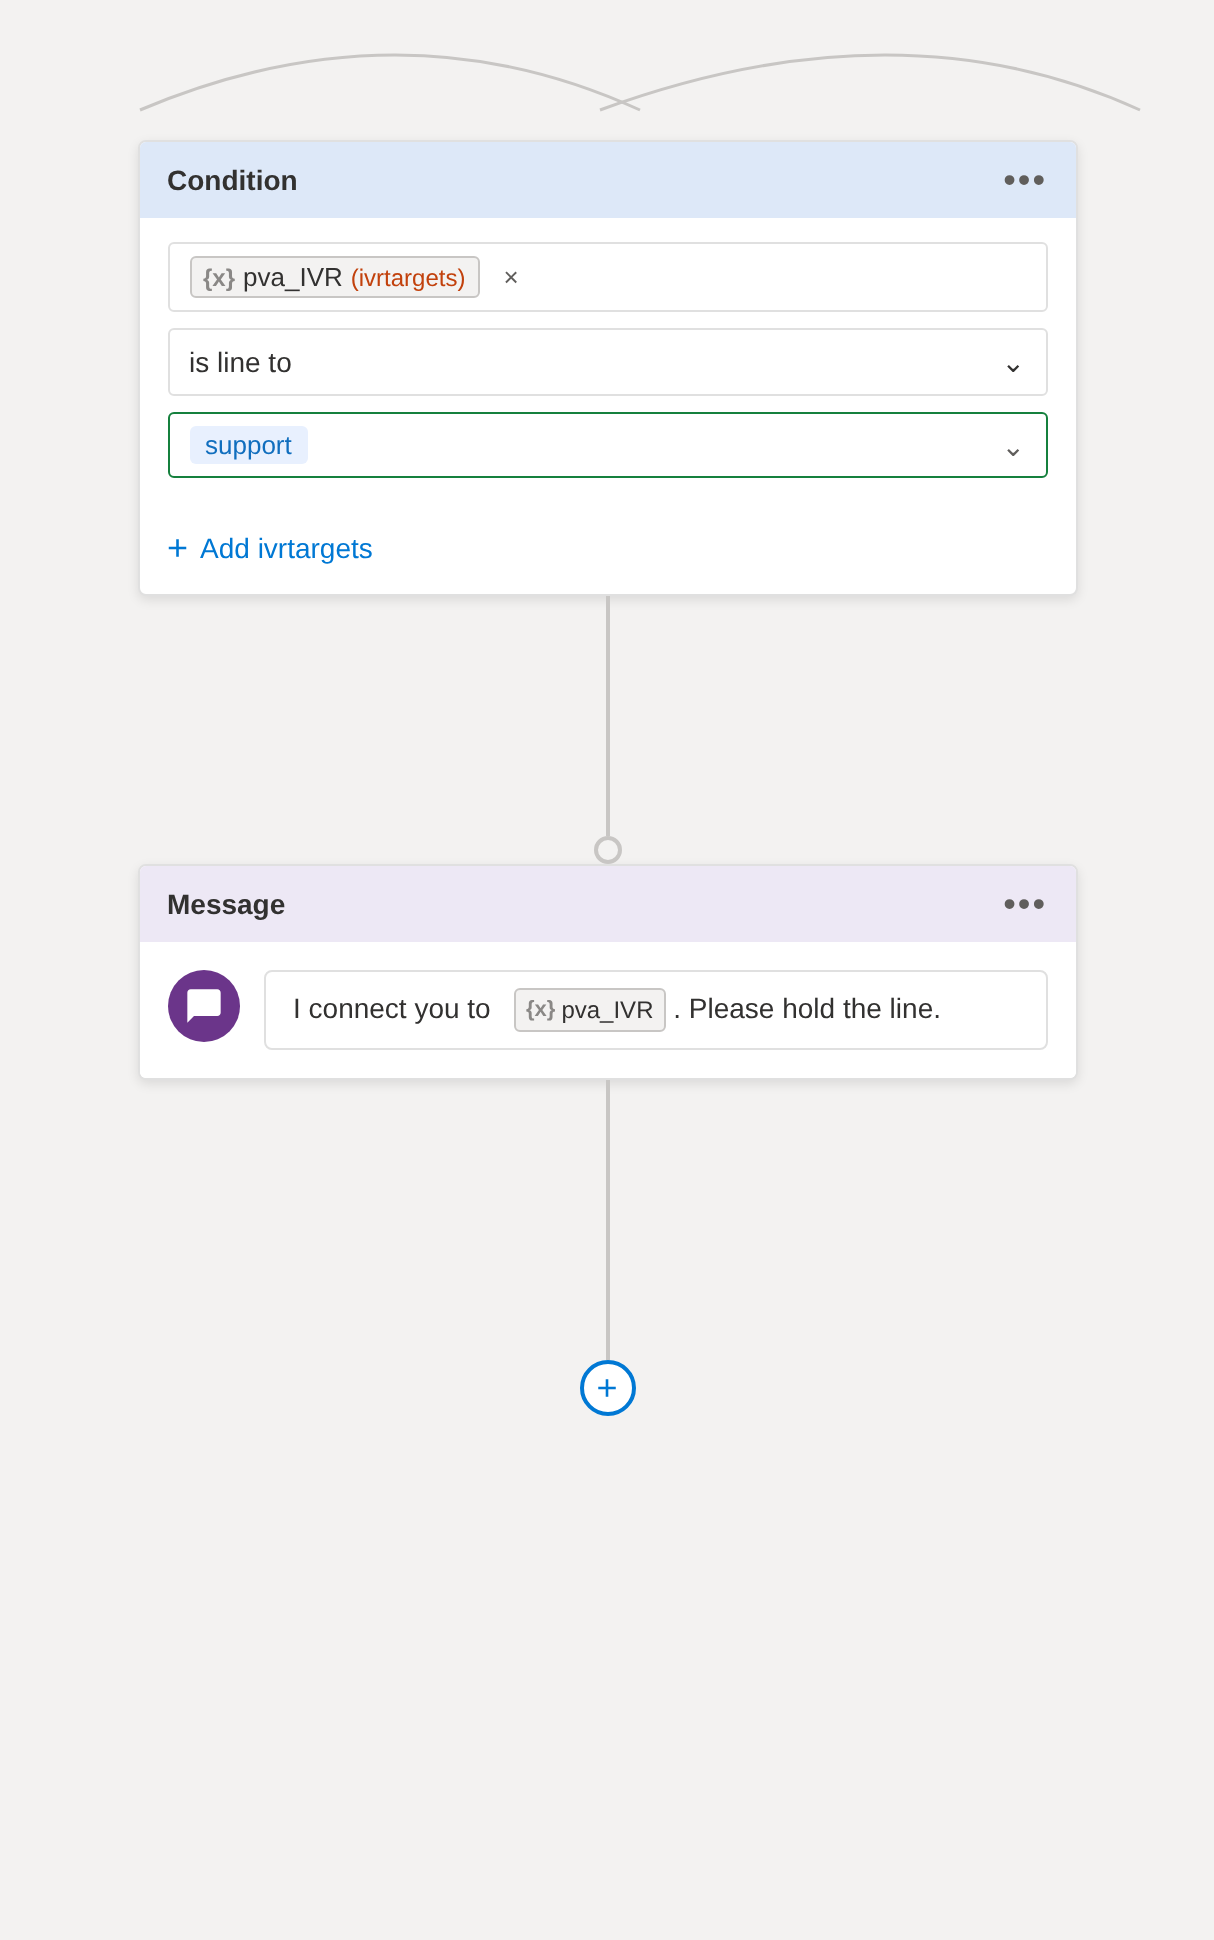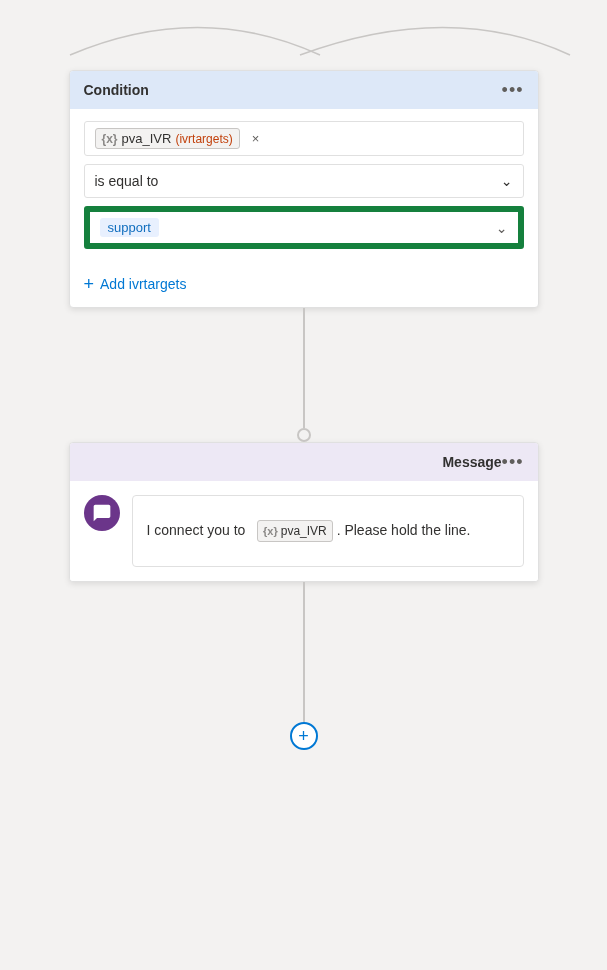--- a/index.html
+++ b/index.html
@@ -67,21 +67,20 @@
     .card-header {
       display: flex;
       align-items: center;
       justify-content: space-between;
       padding: 10px 14px;
       background: #e8f0fe;
     }
 
     .card-header-message {
       background: #f0edf8;
-      justify-content: flex-end;
     }
 
     .card-title {
       font-size: 14px;
       font-weight: 600;
       color: #323130;
     }
 
     .dots-menu {
       cursor: pointer;
@@ -154,21 +153,21 @@
     .chevron {
       color: #605e5c;
       font-size: 14px;
     }
 
     
     .value-row {
       display: flex;
       align-items: center;
       justify-content: space-between;
-      border: 6px solid #15803d;
+      border: 1px solid #15803d;
       border-radius: 3px;
       padding: 6px 10px;
       background: #fff;
       cursor: pointer;
     }
 
     .value-chip {
       background: #e8f0fe;
       border-radius: 3px;
       padding: 2px 8px;
@@ -219,21 +218,21 @@
 
     .message-avatar svg {
       width: 20px;
       height: 20px;
       fill: #fff;
     }
 
     .message-bubble {
       border: 1px solid #e0e0e0;
       border-radius: 4px;
-      padding: 24px 14px;
+      padding: 8px 14px;
       background: #fff;
       flex: 1;
       font-size: 14px;
       color: #323130;
       line-height: 1.5;
     }
 
     .inline-var {
       display: inline-flex;
       align-items: center;
@@ -296,21 +295,21 @@
       <div class="variable-row">
         <div class="var-chip">
           <span class="var-chip-brace">{x}</span>
           <span>pva_IVR</span>
           <span style="color:#c2410c; font-size:12px;">(ivrtargets)</span>
         </div>
         <span class="var-close">×</span>
       </div>
 
       <div class="dropdown-row">
-        <span>is equal to</span>
+        <span>is line to</span>
         <span class="chevron">⌄</span>
       </div>
 
       <div class="value-row">
         <span class="value-chip">support</span>
         <span class="chevron">⌄</span>
       </div>
     </div>
 
     <div class="add-condition">

